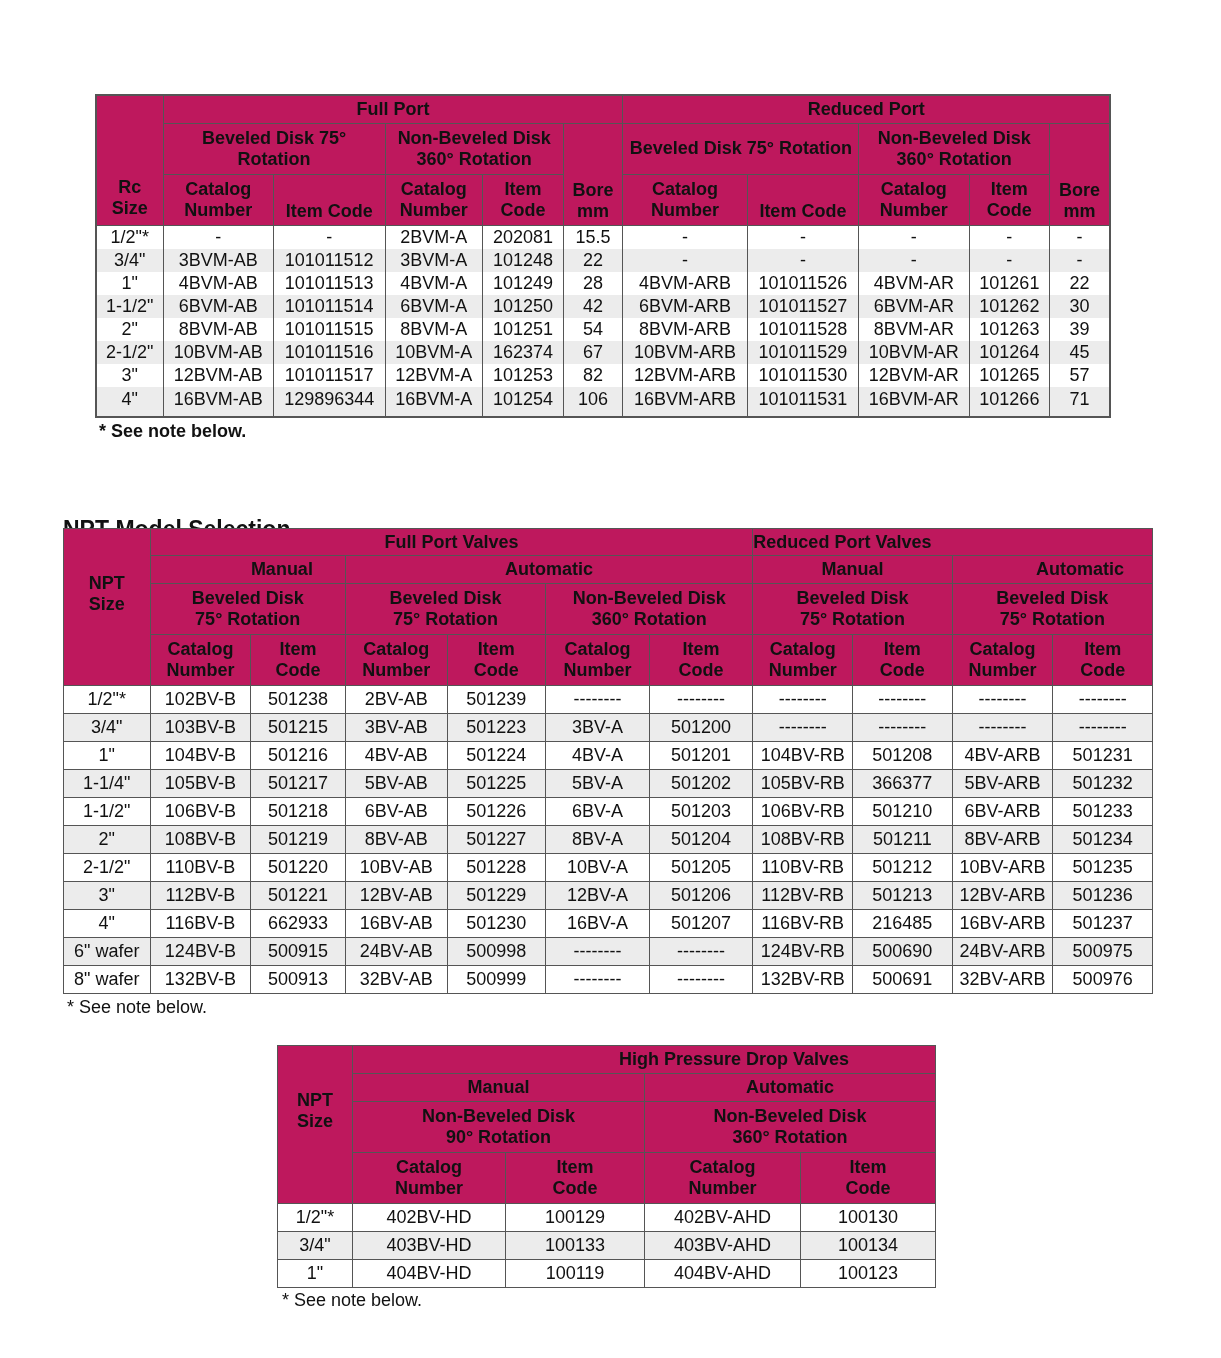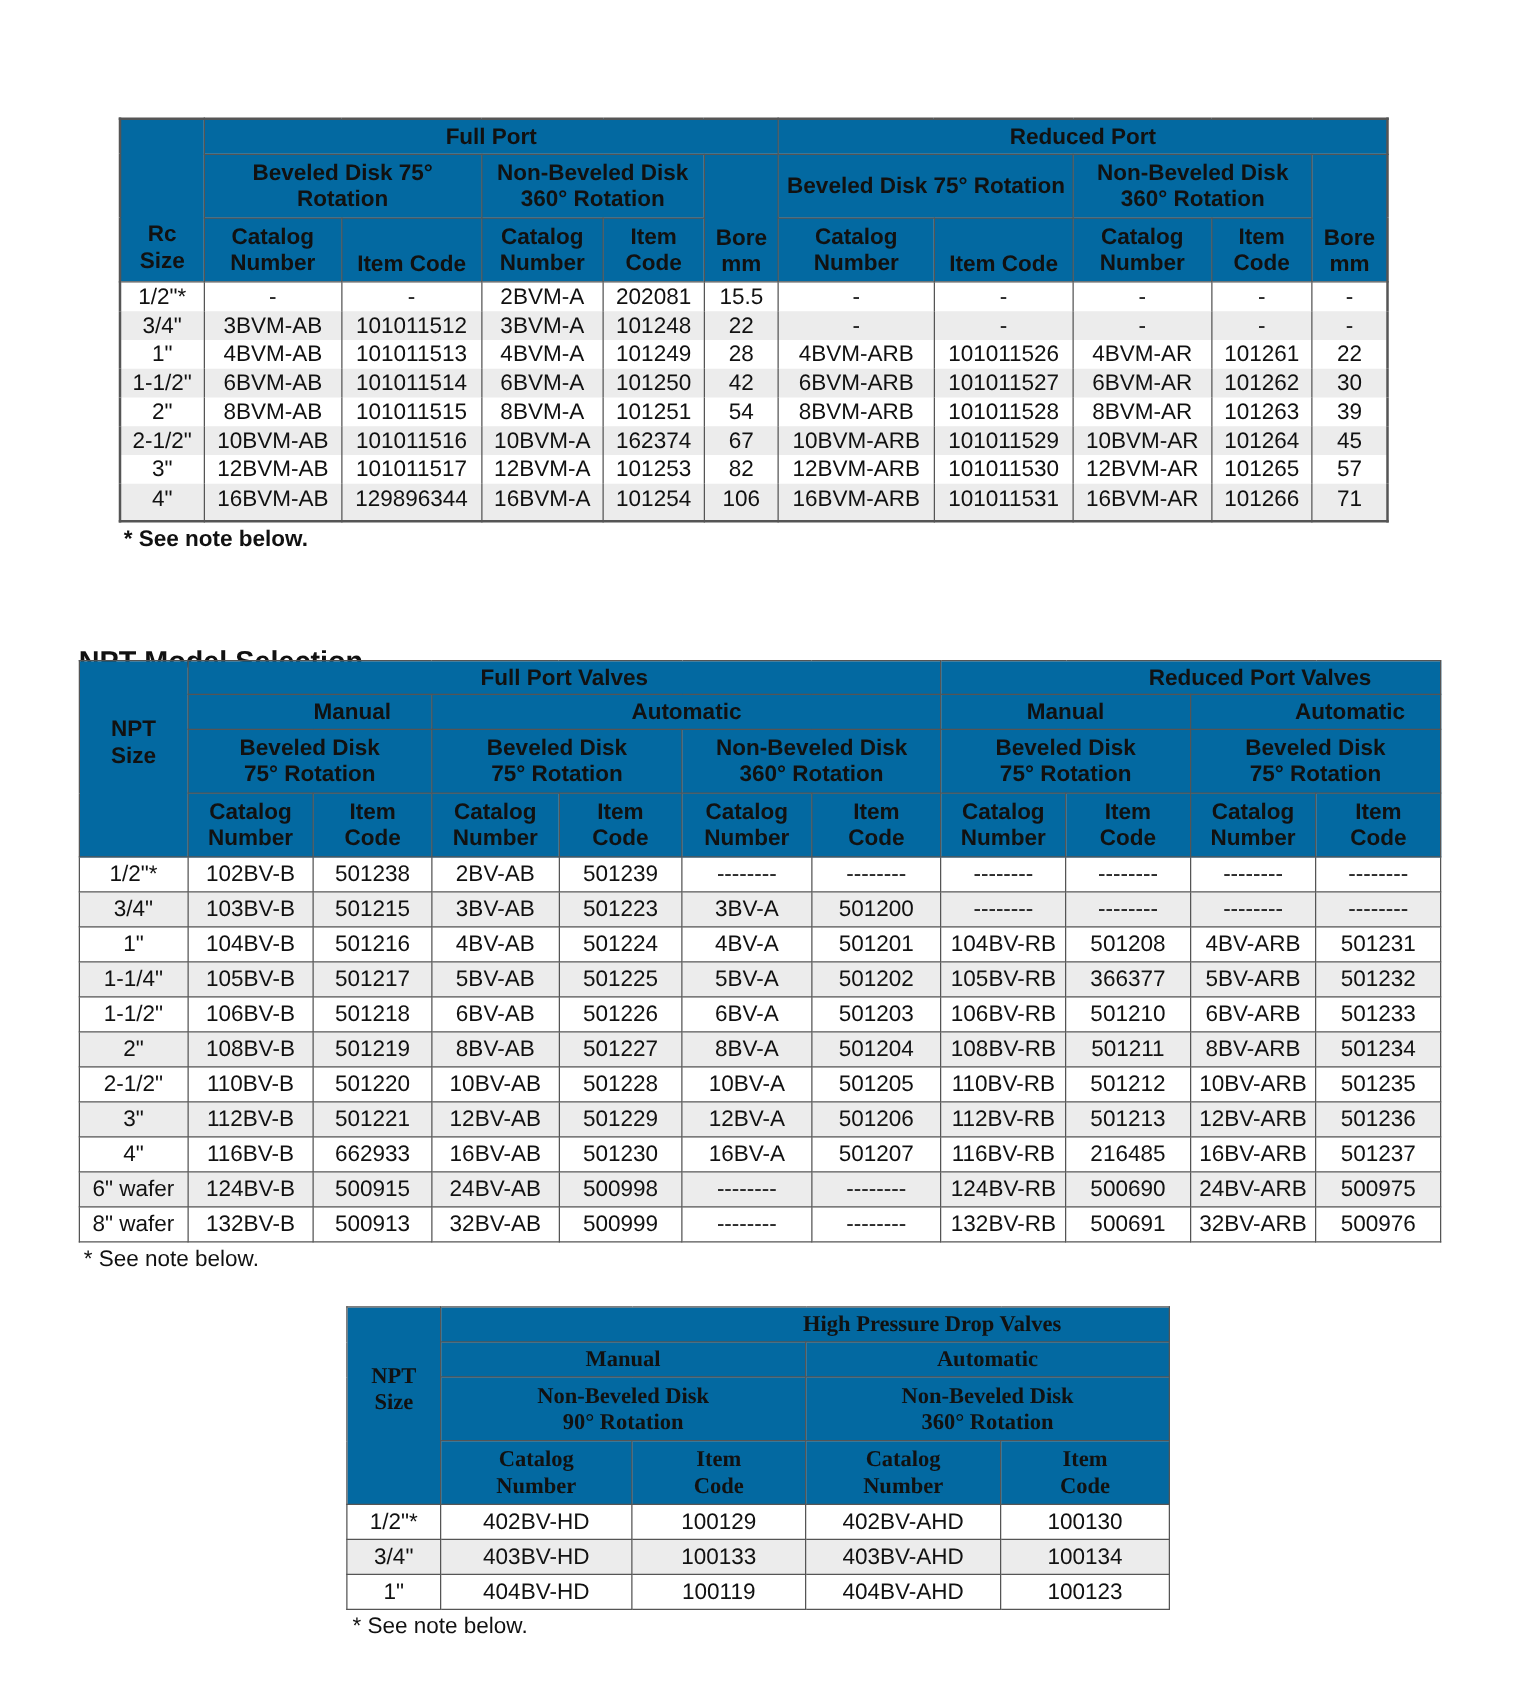--- a/index.html
+++ b/index.html
@@ -1,41 +1,41 @@
 <!DOCTYPE html>
 <html><head>
 <meta charset="utf-8">
 <style>
   body { margin:0; background:#ffffff; font-family:"Liberation Sans", sans-serif; color:#111; }
   .page { position:relative; width:1221px; height:1358px; }
   h2 { margin:0; font-weight:bold; font-family:"Liberation Sans", sans-serif; }
   table { border-collapse:collapse; position:absolute; }
   th, td { text-align:center; font-size:18px; line-height:21px; padding:0; }
-  th { background:#0369a1; font-weight:bold; border:1px solid #555; }
+  th { background:#be185d; font-weight:bold; border:1px solid #555; }
   td { border-left:1px solid #555; border-right:1px solid #555; }
   .note { position:absolute; font-size:18px; }
 
   
   #t1-title { position:absolute; left:58px; top:50px; font-size:25px; }
   #t1 { left:95px; top:94px; width:1016px; border:2px solid #555; }
   #t1 td { height:23px; }
   #t1 tbody tr:nth-child(even) td { background:#ececec; }
   #t1 tbody tr:last-child td { height:25px; padding-bottom:4px; }
   #t1-note { left:99px; top:421px; font-weight:bold; }
 
   
   #t2-title { position:absolute; left:63px; top:516px; font-size:23px; }
   #t2 { left:63px; top:528px; width:1090px; border:1px solid #444; }
   #t2 td { height:27px; border:1px solid #555; }
   #t2 tbody tr:nth-child(even) td { background:#ececec; }
   #t2-note { left:67px; top:997px; }
 
   
   #t3 { left:277px; top:1045px; width:659px; border:1px solid #444; }
-  #t3 th { font-family:Liberation Serif, serif; }
+  #t3 th { font-family:Liberation Sans, sans-serif; }
   #t3 td { height:27px; border:1px solid #555; }
   #t3 tbody tr:nth-child(even) td { background:#ececec; }
   #t3-note { left:282px; top:1290px; }
 </style>
 </head>
 <body>
 
 <div class="page">
 
   <table id="t1">
@@ -172,21 +172,21 @@
       </tbody>
   </table>
   <div id="t1-note" class="note">* See note below.</div>
 
   <h2 id="t2-title">NPT Model Selection</h2>
   <table id="t2">
     <thead>
       <tr style="height:27px">
         <th rowspan="4" style="width:86px;vertical-align:top;padding-top:44px">NPT<br>Size</th>
         <th colspan="6">Full Port Valves</th>
-        <th colspan="4" style="text-align:right;padding-right:55px">Reduced Port Valves</th>
+        <th colspan="4" style="text-align:left;padding-right:55px">Reduced Port Valves</th>
       </tr>
       <tr style="height:28px">
         <th colspan="2" style="text-align:right;padding-right:32px">Manual</th>
         <th colspan="4">Automatic</th>
         <th colspan="2">Manual</th>
         <th colspan="2" style="text-align:right;padding-right:28px">Automatic</th>
       </tr>
       <tr style="height:51px">
         <th colspan="2">Beveled Disk<br>75° Rotation</th>
         <th colspan="2">Beveled Disk<br>75° Rotation</th>

